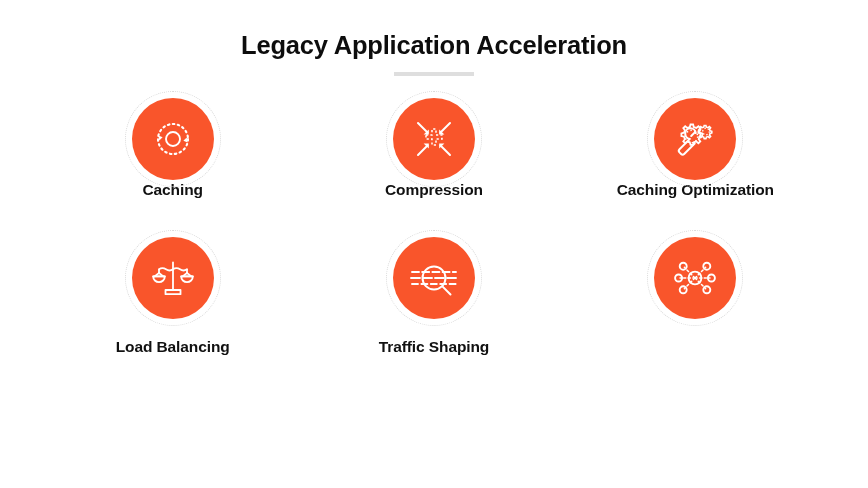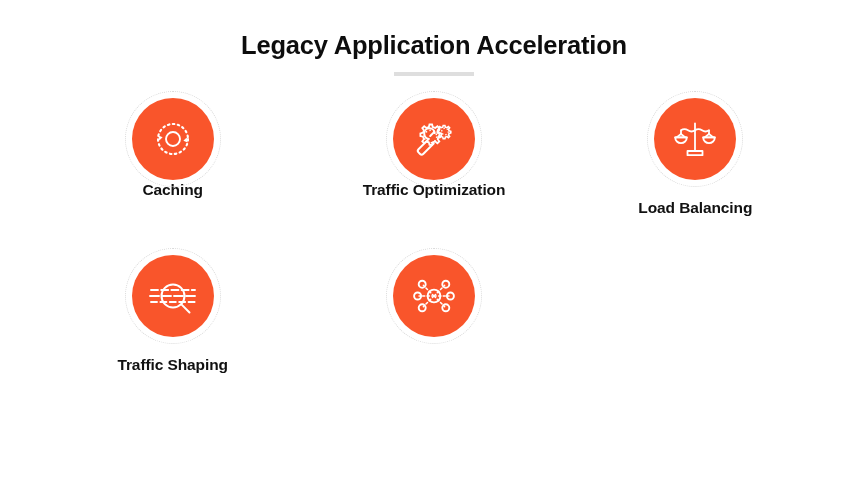--- a/index.html
+++ b/index.html
@@ -94,20 +94,42 @@
             <circle cx="23" cy="23" r="15" fill="none" stroke="#ffffff" stroke-width="2.1" stroke-linecap="round" stroke-dasharray="1.6 3.4"></circle>
             <circle cx="23" cy="23" r="7" fill="none" stroke="#ffffff" stroke-width="1.9"></circle>
             <polygon points="8.4,19.5 12.6,21.2 9.3,24.6" fill="#ffffff"></polygon>
             <polygon points="37.6,26.5 33.4,24.8 36.7,21.4" fill="#ffffff"></polygon>
           </svg>
         </span>
       </div>
       <div class="label">Caching</div>
     </div>
 
+    <div class="cell row1">
+      <div class="badge">
+        <span>
+          <svg width="46" height="46" viewBox="0 0 46 46">
+            <path d="M15 15 h6 v-6 h4 v6 h6 v4 h-6 v6 h-4 v-6 h-6 z" transform="translate(0,4)" fill="none" stroke="#ffffff" stroke-width="1.5" stroke-dasharray="2.2 2.2"></path>
+            <g stroke="#ffffff" stroke-width="2" stroke-linecap="round" fill="none">
+              <line x1="7" y1="7" x2="16.5" y2="16.5"></line>
+              <line x1="39" y1="7" x2="29.5" y2="16.5"></line>
+              <line x1="7" y1="39" x2="16.5" y2="29.5"></line>
+              <line x1="39" y1="39" x2="29.5" y2="29.5"></line>
+            </g>
+            <g fill="#ffffff">
+              <polygon points="17.8,13.4 17.8,18.6 12.6,18.6"></polygon>
+              <polygon points="28.2,13.4 28.2,18.6 33.4,18.6"></polygon>
+              <polygon points="17.8,32.6 17.8,27.4 12.6,27.4"></polygon>
+              <polygon points="28.2,32.6 28.2,27.4 33.4,27.4"></polygon>
+            </g>
+          </svg>
+        </span>
+      </div>
+      <div class="label">Compression</div>
+    </div>
 
     <div class="cell row1">
       <div class="badge">
         <span>
           <svg width="48" height="48" viewBox="0 0 48 48">
 
             <g fill="none" stroke="#ffffff" stroke-width="1.8">
               <path d="M20.5 7.5 l2.6 0 0.7 2.6 2.5 0.8 2.1-1.7 1.9 1.9 -1.6 2.1 0.9 2.5 2.6 0.7 0 2.6
                        -2.6 0.7 -0.9 2.5 1.6 2.1 -1.9 1.9 -2.1-1.7 -2.5 0.8 -0.7 2.6 -2.6 0
                        -0.7-2.6 -2.5-0.8 -2.1 1.7 -1.9-1.9 1.6-2.1 -0.9-2.5 -2.6-0.7 0-2.6
@@ -124,21 +146,21 @@
             <circle cx="35" cy="16.5" r="3.3" fill="none" stroke="#ffffff" stroke-width="1.3" stroke-dasharray="1.4 2"></circle>
 
             <g fill="none" stroke="#ffffff" stroke-width="2" stroke-linecap="round" stroke-linejoin="round">
               <path d="M24.8 18.1 a5.3 5.3 0 1 0 -5.9 5.8 l-10.4 10.4 a2.2 2.2 0 0 0 0 3.1 l1.6 1.6
                        a2.2 2.2 0 0 0 3.1 0 l10.5-10.5"></path>
               <path d="M23.8 17.4 l-3.6 3.6"></path>
             </g>
           </svg>
         </span>
       </div>
-      <div class="label">Traffic Optimization</div>
+      <div class="label">Caching Optimization</div>
     </div>
 
     <div class="cell row2">
       <div class="badge">
         <span>
           <svg width="46" height="46" viewBox="0 0 46 46">
             <g fill="none" stroke="#ffffff" stroke-width="1.8" stroke-linecap="round" stroke-linejoin="round">
 
               <line x1="23" y1="7.5" x2="23" y2="35"></line>
 

